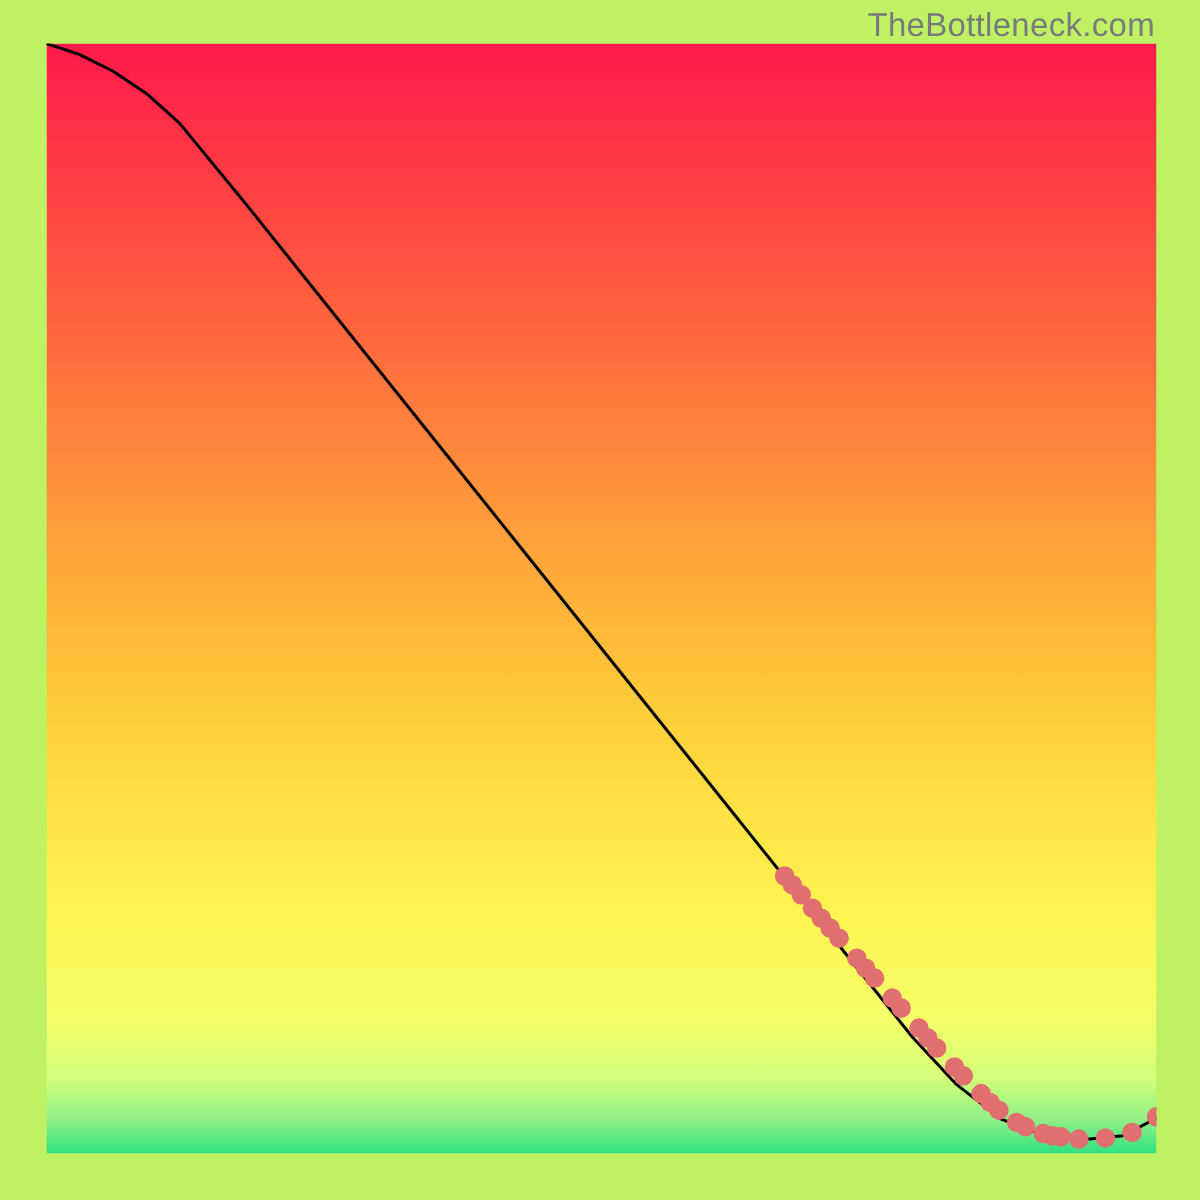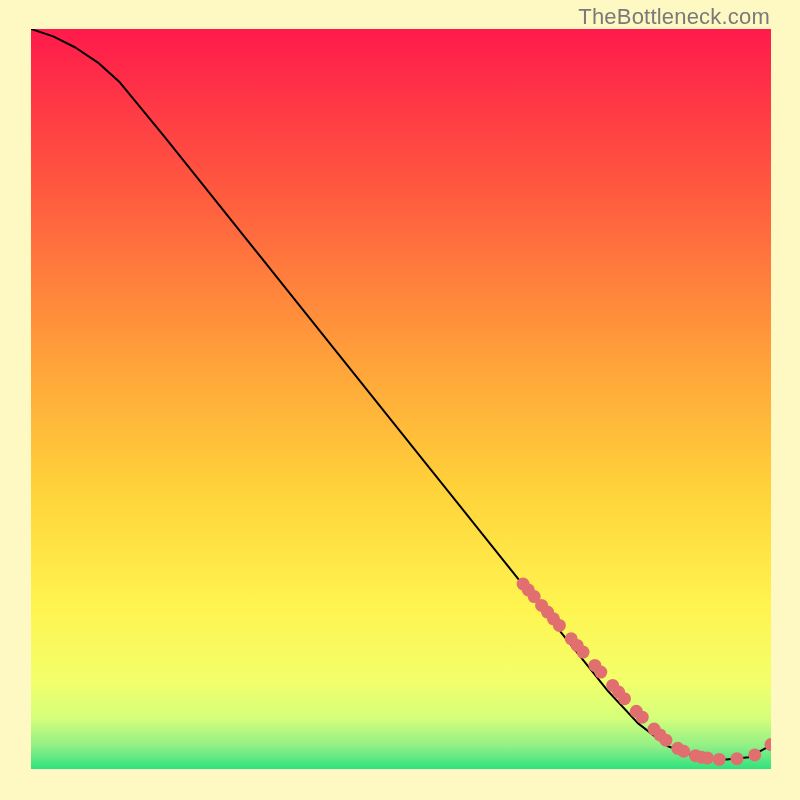--- a/index.html
+++ b/index.html
@@ -7,21 +7,21 @@
     padding: 0;
     width: 800px;
     height: 800px;
     background: #000;
     overflow: hidden;
   }
   .stage {
     position: relative;
     width: 800px;
     height: 800px;
-    background: #fef9c3;
+    background: #bef264;
   }
   .plot {
     position: absolute;
     left: 31px;
     top: 29px;
     width: 740px;
     height: 740px;
   }
   .watermark {
     position: absolute;

